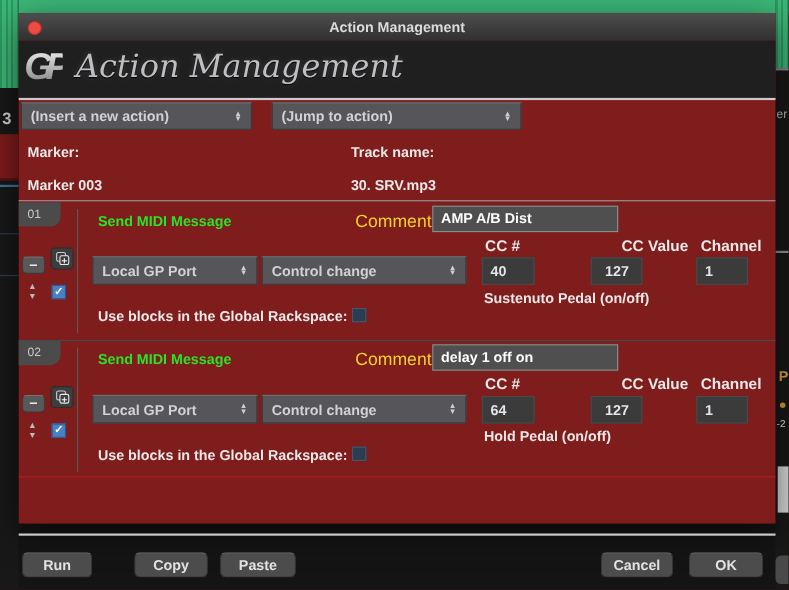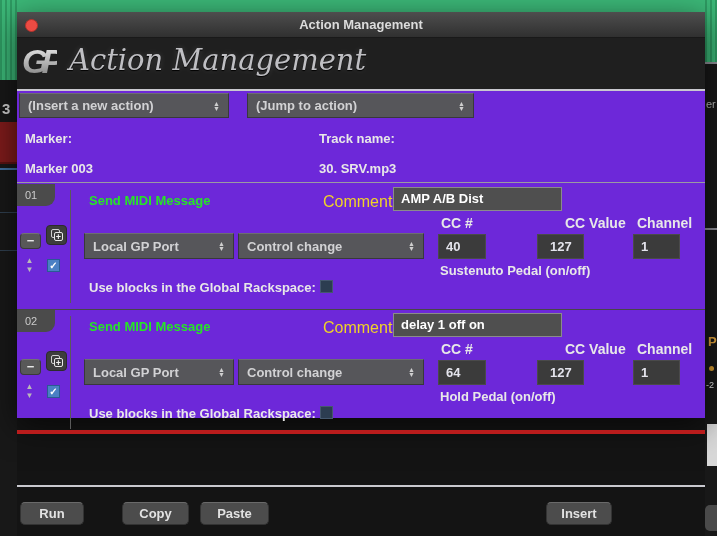--- a/index.html
+++ b/index.html
@@ -24,22 +24,22 @@
   .frag-line2 { position:absolute; left:0; top:250px; width:17px; height:1px; background:#2f3f4f; }
   .frag-erc { left:1px; top:98px; width:11px; font-size:11px; color:#b9b9b9; font-weight:normal; }
   .bg-right .hline { position:absolute; left:0; width:12px; height:2px; background:#8f8f97; }
   .frag-p { left:3px; top:334px; font-size:13px; color:#e0a33c; }
   .frag-dot { position:absolute; left:4px; top:366px; width:5px; height:5px; border-radius:50%; background:#d59a2f; }
   .frag-m2 { left:1px; top:380px; font-size:9px; color:#e6e6e6; font-weight:normal; }
   .frag-white { position:absolute; left:2px; top:424px; width:10px; height:42px; background:#d8d8d8; }
   .frag-blob { position:absolute; left:0; top:505px; width:12px; height:26px; background:#4a4a4a; border-radius:5px 0 0 5px; }
 
   
-  .dialog { position:absolute; left:17px; top:12px; width:688px; height:406px;
-    background:#6d28d9; box-shadow:0 8px 30px rgba(0,0,0,.6); }
+  .dialog { position:absolute; left:17px; top:12px; width:688px; height:464px;
+    background:#7f1d1d; box-shadow:0 8px 30px rgba(0,0,0,.6); }
   .titlebar { position:absolute; left:0; top:0; width:100%; height:26px;
     background:linear-gradient(#4e4e4e,#303030); border-bottom:1px solid #191919; }
   .close-btn { position:absolute; left:8px; top:7px; width:13px; height:13px; border-radius:50%;
     background:#ed4b43; border:1px solid #b4322c; }
   .win-title { position:absolute; left:0; top:0; width:100%; height:26px; line-height:26px;
     text-align:center; color:#dcdcdc; font-size:13px; font-weight:bold; }
 
   .logo-row { position:absolute; left:0; top:26px; width:100%; height:51px; background:#1f1f1f; }
   .gp-mark { position:absolute; left:5px; top:4px; font-size:34px; font-weight:bold; font-style:italic;
     letter-spacing:-7px; background:linear-gradient(#f4f4f4,#777); -webkit-background-clip:text;
@@ -59,21 +59,21 @@
   .dd-arrows { display:flex; flex-direction:column; align-items:center; line-height:5px;
     font-size:7px; color:#cfcfcf; margin-left:4px; }
 
   .info-label { position:absolute; color:#e8e8e8; font-size:13px; font-weight:bold; }
   .marker-lbl { left:8px; top:119px; } .marker-val { left:8px; top:149px; }
   .track-lbl { left:302px; top:119px; } .track-val { left:302px; top:149px; }
 
   
   .action-row { position:absolute; left:0; width:688px; height:125px; }
   .row0 { top:172px; }
-  .row1 { top:297px; border-top:1px solid #474747; border-bottom:4px solid #b91c1c; }
+  .row1 { top:297px; border-top:1px solid #474747; border-bottom:1px solid #b91c1c; }
   .row-tab { position:absolute; left:0; top:0; width:38px; height:22px; background:#4b4b4b;
     border-radius:0 0 9px 0; color:#cbcbcb; font-size:11px; font-weight:normal;
     line-height:22px; padding-left:8px; }
   .vline { position:absolute; left:53px; top:6px; width:1px; height:113px; background:#5a5a5a; }
   .btn-minus { position:absolute; left:3px; top:49px; width:21px; height:16px; background:#585858;
     border:1px solid #3a3a3a; border-top-color:#727272; border-radius:4px; color:#e6e6e6;
     font-size:13px; font-weight:bold; text-align:center; line-height:13px; }
   .btn-dup { position:absolute; left:29px; top:41px; width:21px; height:20px; background:#3d3d3d;
     border-radius:4px; border:1px solid #2c2c2c; }
   .dup-back { position:absolute; left:4px; top:3px; width:9px; height:9px; border:1px solid #cfcfcf; border-radius:2px; }
@@ -256,15 +256,16 @@
       <div class="num-field f-ch">1</div>
       <div class="cc-desc">Hold Pedal (on/off)</div>
       <div class="useblocks-lbl">Use blocks in the Global Rackspace:</div>
       <div class="checkbox chk-blocks chk-off"></div>
     </div>
 
     <div class="divider-light div3"></div>
     <div class="btn btn-run">Run</div>
     <div class="btn btn-paste">Paste</div>
     <div class="btn btn-copy">Copy</div>
-    <div class="btn btn-cancel">Insert</div>
+    <div class="btn btn-cancel">Cancel</div>
+    <div class="btn btn-ok">OK</div>
   </div>
 </div>
 
 </body></html>

